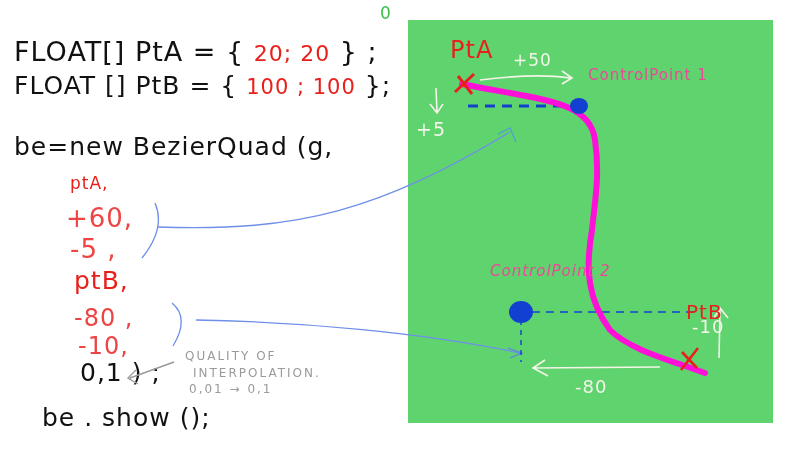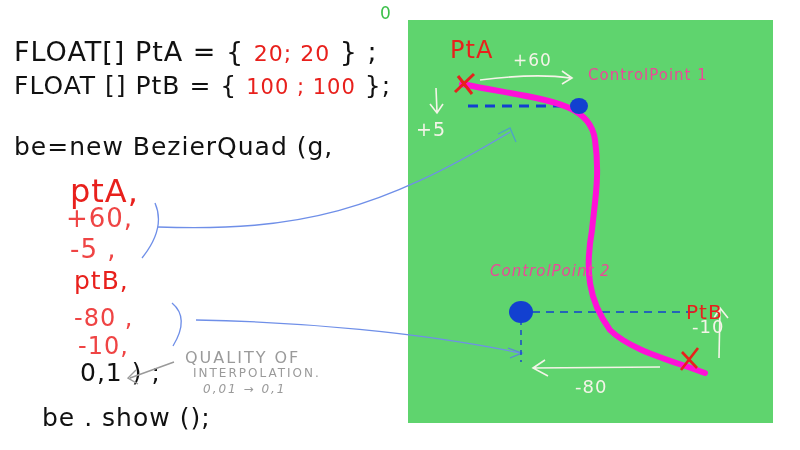--- a/index.html
+++ b/index.html
@@ -24,32 +24,32 @@
   <span>} ;</span>
 </div>
 <div class="t hand blk" style="left:14px;top:73px;font-size:25px;">
   <span>FLOAT [] PtB = {</span>
   <span class="red" style="font-size:21px;margin-top:10px;">100 ; 100</span>
   <span>};</span>
 </div>
 
 <div class="t hand blk" style="left:14px;top:134px;font-size:25px;">be=new BezierQuad (g,</div>
 
-<div class="t hand red" style="left:70px;top:175px;font-size:32px;">ptA,</div>
+<div class="t hand red" style="left:70px;top:175px;font-size:17px;">ptA,</div>
 <div class="t hand blu" style="left:66px;top:205px;font-size:26px;">+60,</div>
 <div class="t hand blu" style="left:70px;top:236px;font-size:26px;">-5 ,</div>
 <div class="t hand red" style="left:74px;top:268px;font-size:25px;">ptB,</div>
 <div class="t hand blu" style="left:74px;top:306px;font-size:24px;">-80 ,</div>
 <div class="t hand blu" style="left:78px;top:334px;font-size:24px;">-10,</div>
 <div class="t hand blk" style="left:80px;top:360px;font-size:25px;">0,1 ) ;</div>
 <div class="t hand blk" style="left:22px;top:405px;font-size:25px;margin-left:20px;">be . show ();</div>
 
-<div class="t hand gry" style="left:185px;top:350px;font-size:16px;letter-spacing:2px;">QUALITY OF</div>
+<div class="t hand gry" style="left:185px;top:350px;font-size:12px;letter-spacing:2px;">QUALITY OF</div>
 <div class="t hand gry" style="left:193px;top:367px;font-size:12px;letter-spacing:2px;">INTERPOLATION.</div>
-<div class="t hand gry" style="left:203px;top:383px;font-size:12px;letter-spacing:2px;font-style:italic;">0,01 → 0,1</div>
+<div class="t hand gry" style="left:189px;top:383px;font-size:12px;letter-spacing:2px;">0,01 → 0,1</div>
 
 <div id="panel"></div>
 <div class="t" style="left:380px;top:5px;font-size:17px;color:#3cc04a;">0</div>
 
 <svg width="800" height="450">
 
   <path d="M155 203 Q166 228 142 258" stroke="#6f8fe8" stroke-width="1.3" fill="none"></path>
   <path d="M158 227 C300 232 380 210 510 132" stroke="#6f8fe8" stroke-width="1.3" fill="none"></path>
   <path d="M498 134 L510 128 L516 142" stroke="#4fa0c8" stroke-width="1.3" fill="none"></path>
   <path d="M172 303 Q190 318 173 346" stroke="#6f8fe8" stroke-width="1.3" fill="none"></path>
@@ -72,16 +72,16 @@
   <ellipse cx="521" cy="312" rx="12" ry="11" fill="#1240d0"></ellipse>
 
   <path d="M455 92 L474 74 M458 76 L472 94" stroke="#e8201c" stroke-width="3" fill="none"></path>
   <path d="M681 370 L698 348 M682 352 L697 368" stroke="#e8201c" stroke-width="2.6" fill="none"></path>
 </svg>
 
 <div class="t hand red" style="left:450px;top:38px;font-size:24px;">PtA</div>
 <div class="t hand red" style="left:662px;top:302px;font-size:20px;margin-left:24px;">PtB</div>
 <div class="t hand dblu" style="left:588px;top:68px;font-size:15px;">ControlPoint 1</div>
 <div class="t hand dblu" style="left:490px;top:264px;font-size:15px;font-style:italic;">ControlPoint 2</div>
-<div class="t hand wht" style="left:513px;top:52px;font-size:17px;">+60</div>
+<div class="t hand wht" style="left:513px;top:52px;font-size:17px;">+50</div>
 <div class="t hand wht" style="left:416px;top:120px;font-size:19px;">+5</div>
 <div class="t hand wht" style="left:575px;top:378px;font-size:18px;">-80</div>
 <div class="t hand wht" style="left:692px;top:318px;font-size:18px;">-10</div>
 
 </body></html>

